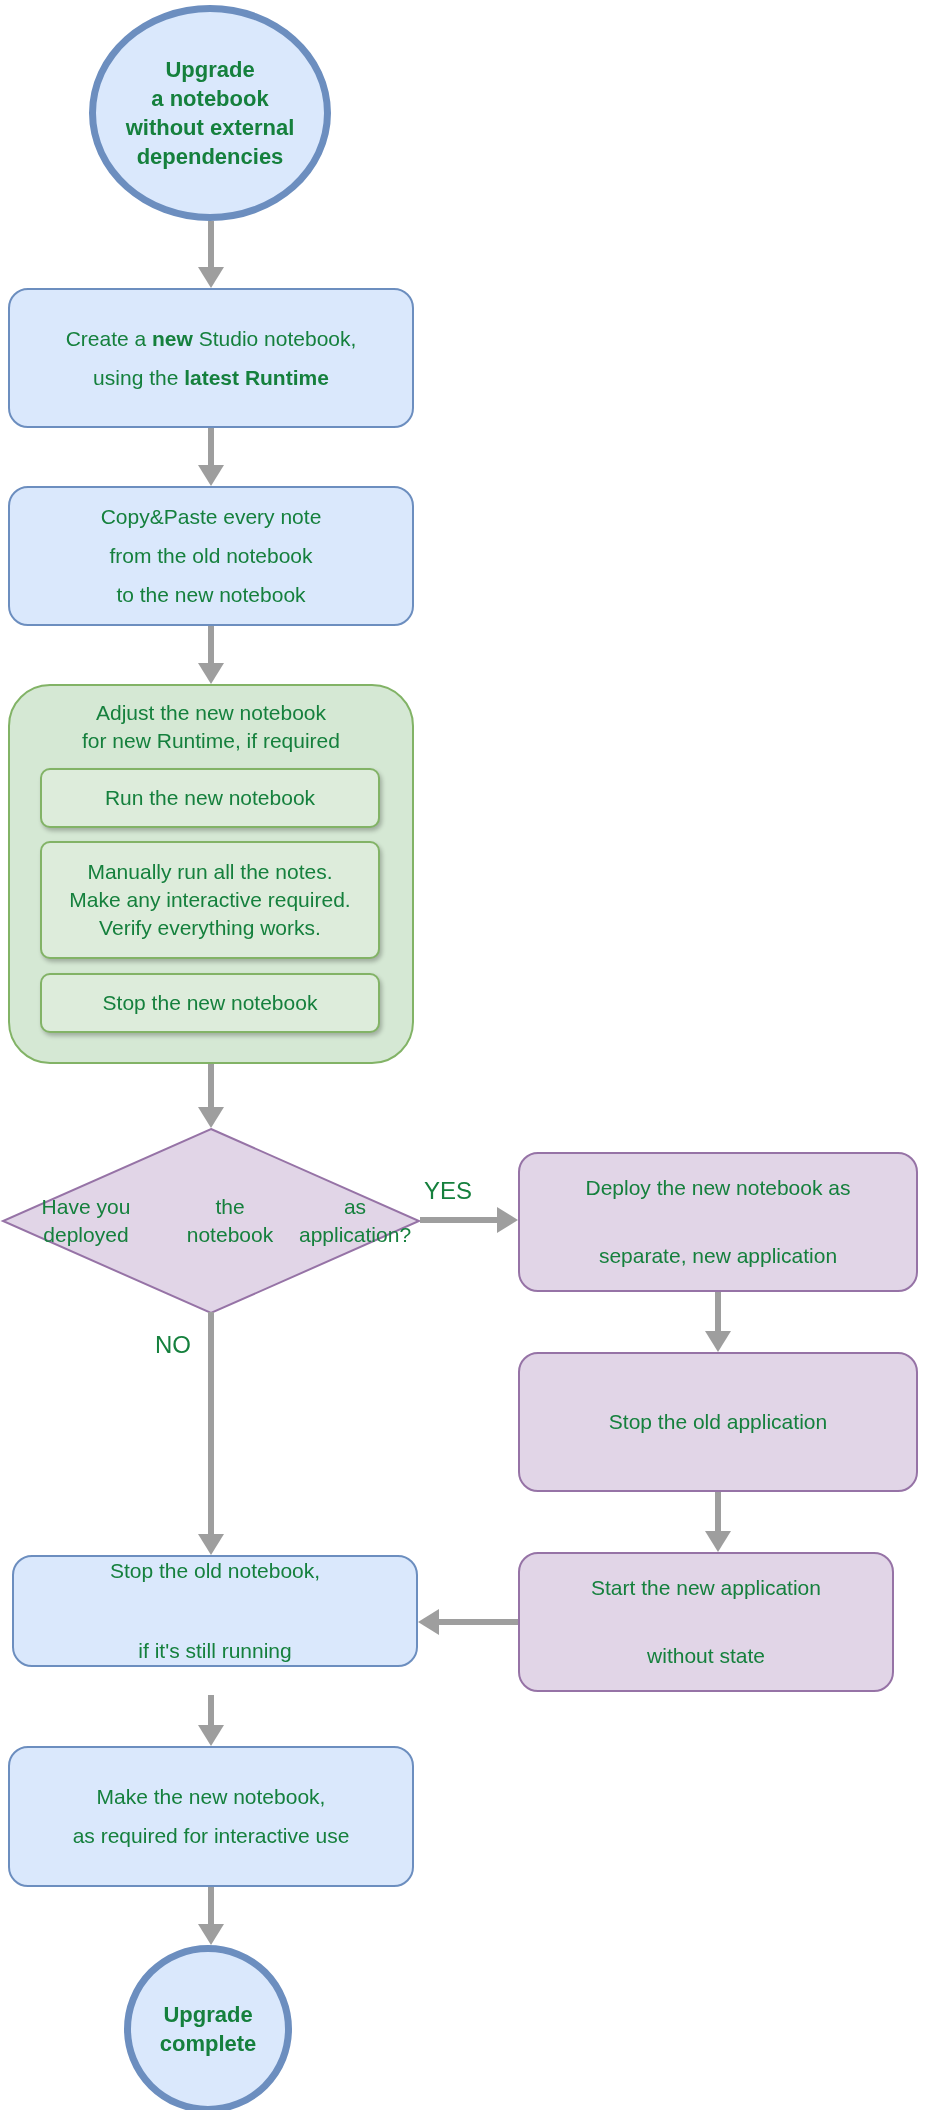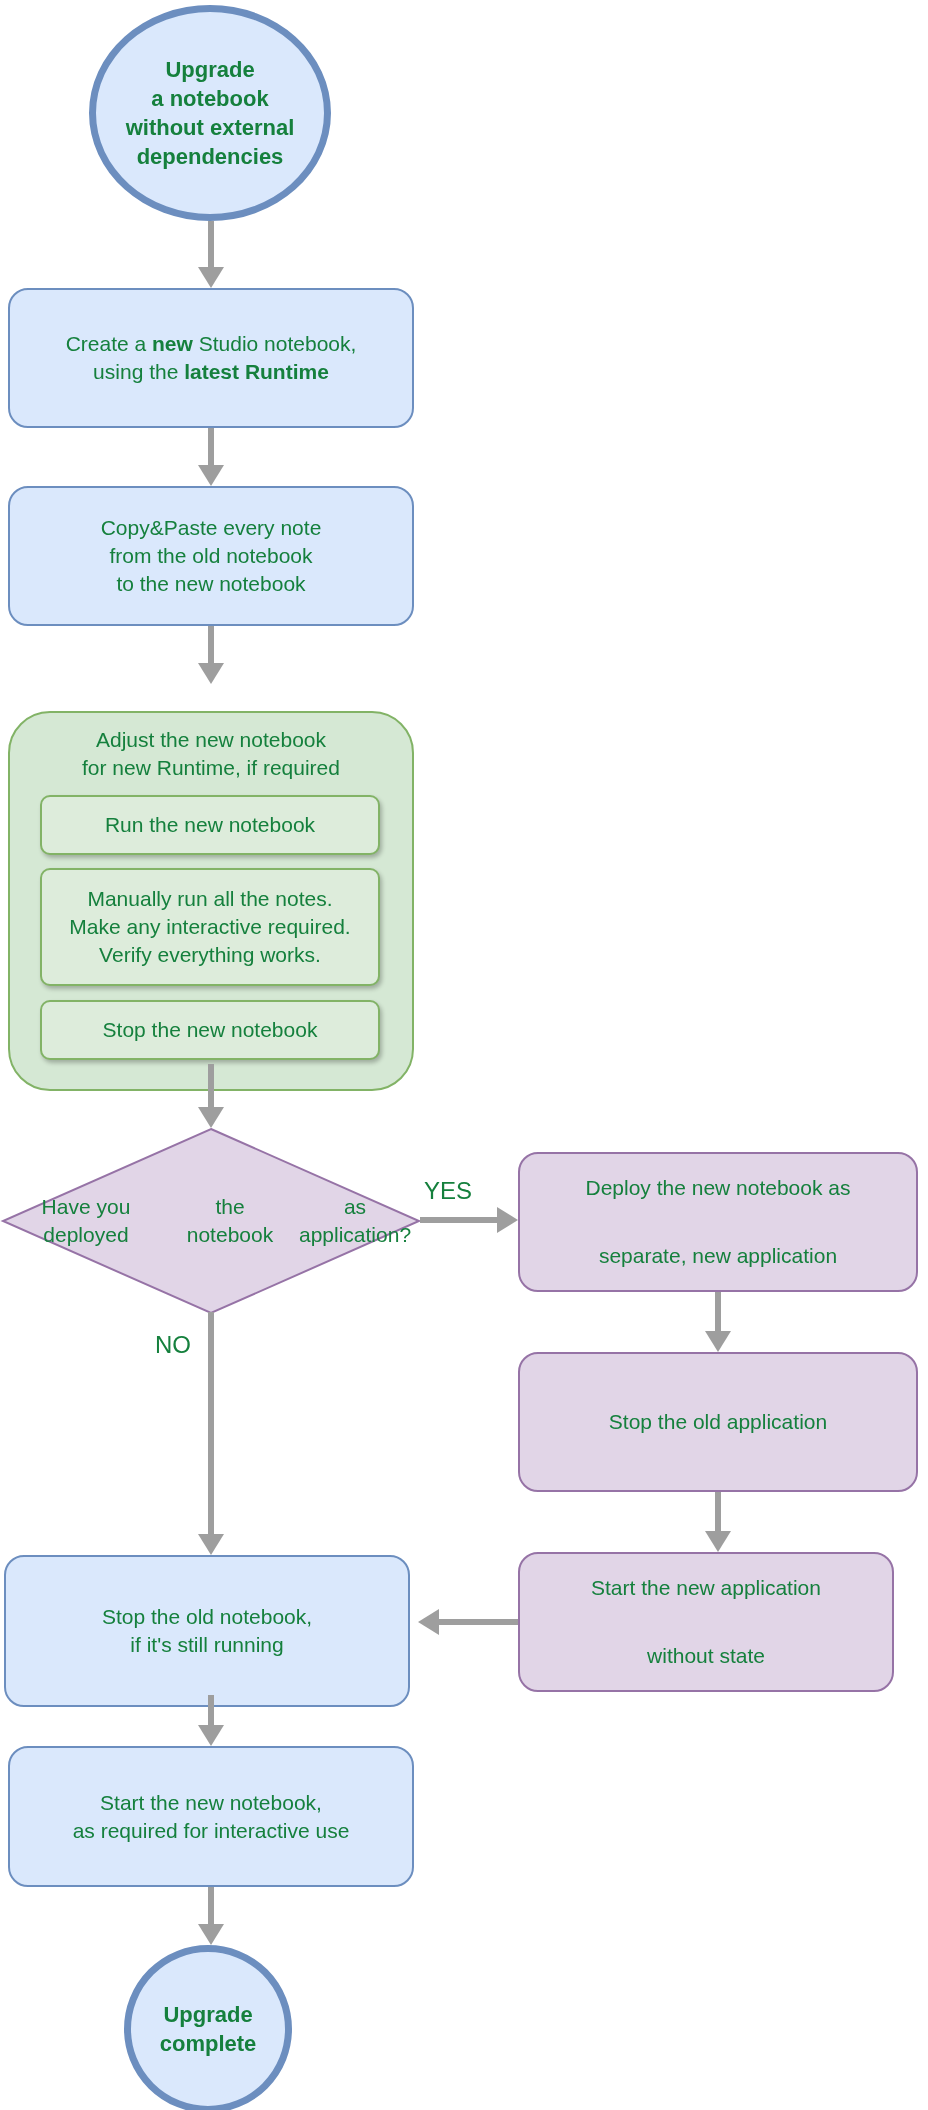--- a/index.html
+++ b/index.html
@@ -7,21 +7,21 @@
     position:relative;width:928px;height:2110px;overflow:hidden;background:#ffffff;
     font-family:"Liberation Sans",sans-serif;color:#15803d;
   }
   
   .node{
     position:absolute;box-sizing:border-box;display:flex;flex-direction:column;
     justify-content:center;align-items:center;text-align:center;
     font-size:21px;line-height:28px;
   }
   .rect{border-radius:20px;border:2px solid;}
-  .blue{background:var(--blue-fill);border-color:var(--blue-stroke);}
+  .blue{background:var(--blue-fill);border-color:var(--blue-stroke);gap:11px;}
   .purple{background:var(--purple-fill);border-color:var(--purple-stroke);gap:40px;}
   .circle{
     border-radius:50%;background:var(--blue-fill);
     border:7px solid var(--blue-stroke);font-weight:bold;font-size:22px;line-height:29px;
   }
   .group{
     position:absolute;box-sizing:border-box;border-radius:42px;
     background:var(--green-fill);border:2px solid var(--green-stroke);
     text-align:center;font-size:21px;line-height:28px;
   }
@@ -81,21 +81,21 @@
       <div>Copy&amp;Paste every note</div>
       <div>from the old notebook</div>
       <div>to the new notebook</div>
     </div>
 
   <div class="varrow" style="left:198px;top:626px;height:58px;">
     <div class="shaft"></div>
       <div class="head"></div>
   </div>
 
-  <div class="group" style="left:8px;top:684px;width:406px;height:380px;margin-top:27px;">
+  <div class="group" style="left:8px;top:684px;width:406px;height:380px;">
     <div class="group-title">
         <div>Adjust the new notebook</div>
         <div>for new Runtime, if required</div>
       </div>
     <div class="step" style="top:82px;height:60px;">
         <div>Run the new notebook</div>
       </div>
     <div class="step" style="top:155px;height:118px;">
         <div>Manually run all the notes.</div>
         <div>Make any interactive required.</div>
@@ -154,32 +154,32 @@
   <div class="varrow" style="left:198px;top:1312px;height:243px;">
     <div class="shaft"></div>
       <div class="head"></div>
   </div>
 
   <div class="harrow" style="left:418px;top:1609px;width:100px;">
     <div class="head-left"></div>
       <div class="shaft"></div>
   </div>
 
-  <div class="node rect blue" style="left:4px;top:1555px;width:406px;height:152px;">
+  <div class="node rect blue" style="left:12px;top:1555px;width:406px;height:112px;justify-content:space-between;">
       <div>Stop the old notebook,</div>
       <div>if it's still running</div>
     </div>
 
   <div class="varrow" style="left:198px;top:1695px;height:51px;">
     <div class="shaft"></div>
       <div class="head"></div>
   </div>
 
   <div class="node rect blue" style="left:8px;top:1746px;width:406px;height:141px;">
-      <div>Start the new notebook,</div>
+      <div>Make the new notebook,</div>
       <div>as required for interactive use</div>
     </div>
 
   <div class="varrow" style="left:198px;top:1887px;height:58px;">
     <div class="shaft"></div>
       <div class="head"></div>
   </div>
 
   <div class="node circle" style="left:124px;top:1945px;width:168px;height:168px;">
       <div>Upgrade</div>

